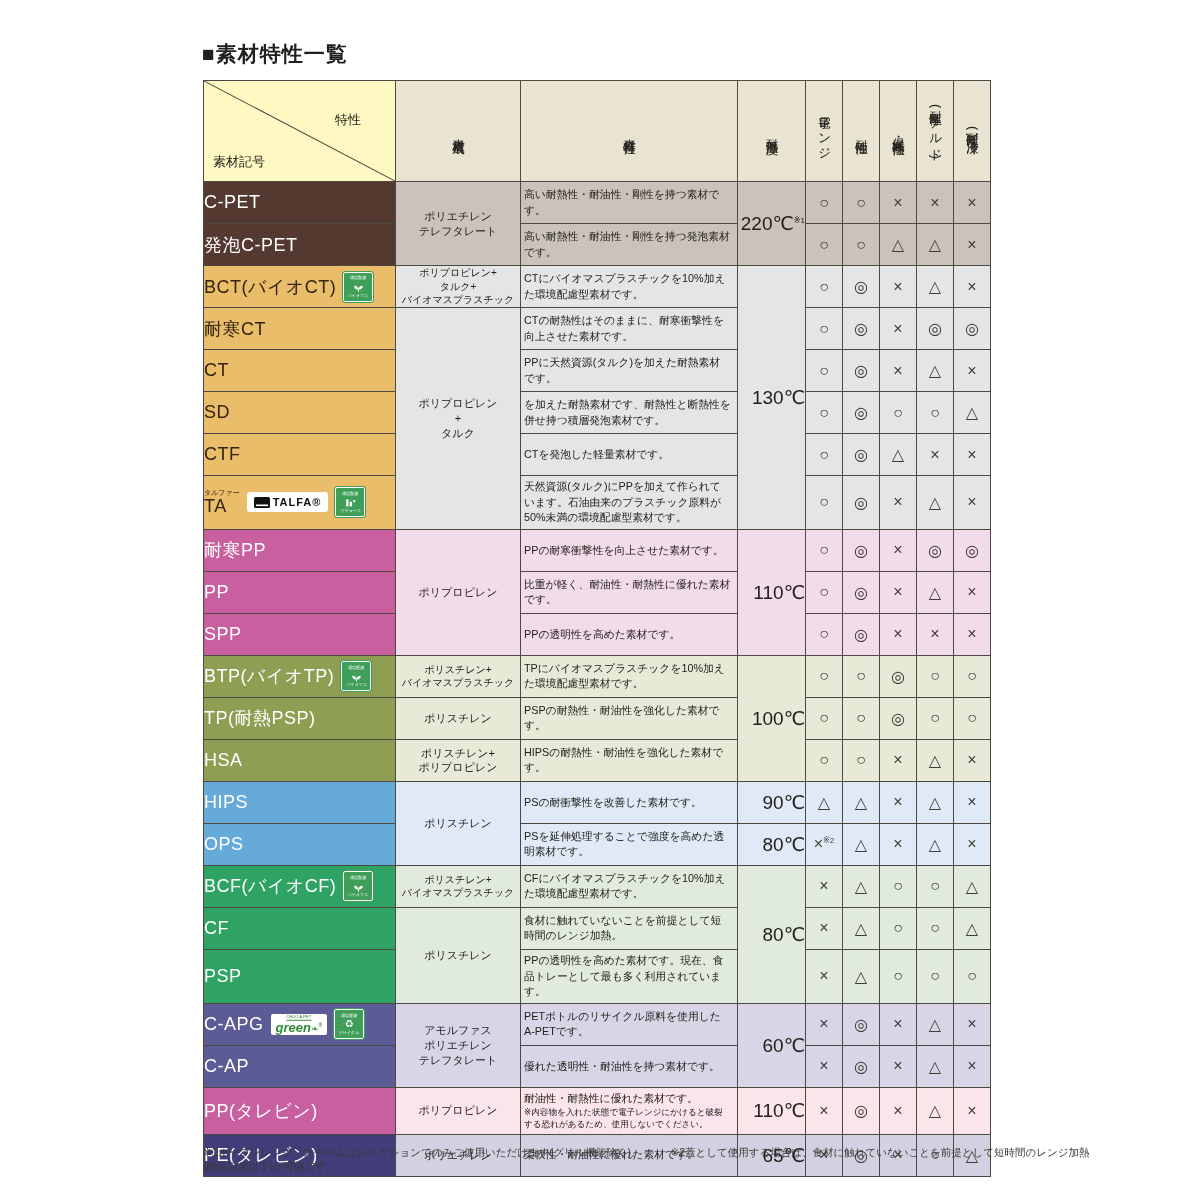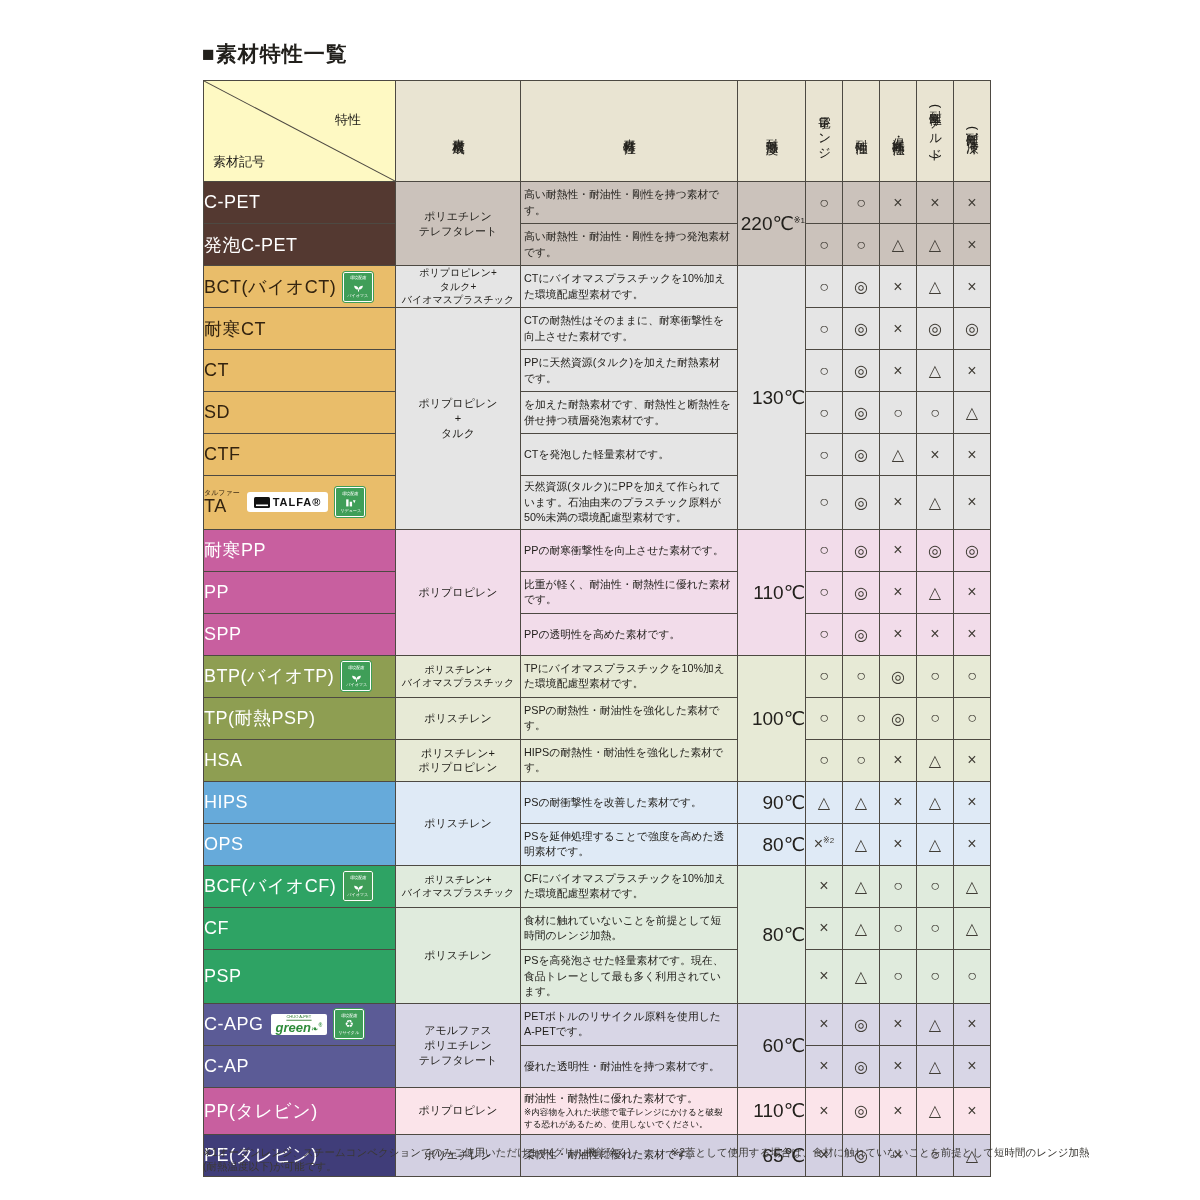--- a/index.html
+++ b/index.html
@@ -394,21 +394,21 @@
         <td class="comp" rowspan="2">ポリスチレン</td>
         <td class="desc">食材に触れていないことを前提として短時間のレンジ加熱。</td>
         <td class="sym">×</td>
         <td class="sym">△</td>
         <td class="sym">○</td>
         <td class="sym">○</td>
         <td class="sym">△</td>
       </tr>
       <tr class="g-cf">
         <td class="code"><span class="code-text">PSP</span></td>
-        <td class="desc">PSを高発泡させた軽量素材です。現在、食品トレーとして最も多く利用されています。</td>
+        <td class="desc">PPの透明性を高めた素材です。現在、食品トレーとして最も多く利用されています。</td>
         <td class="sym">×</td>
         <td class="sym">△</td>
         <td class="sym">○</td>
         <td class="sym">○</td>
         <td class="sym">○</td>
       </tr>
 
       <tr class="g-cap">
         <td class="code">
           <div class="codewrap">

